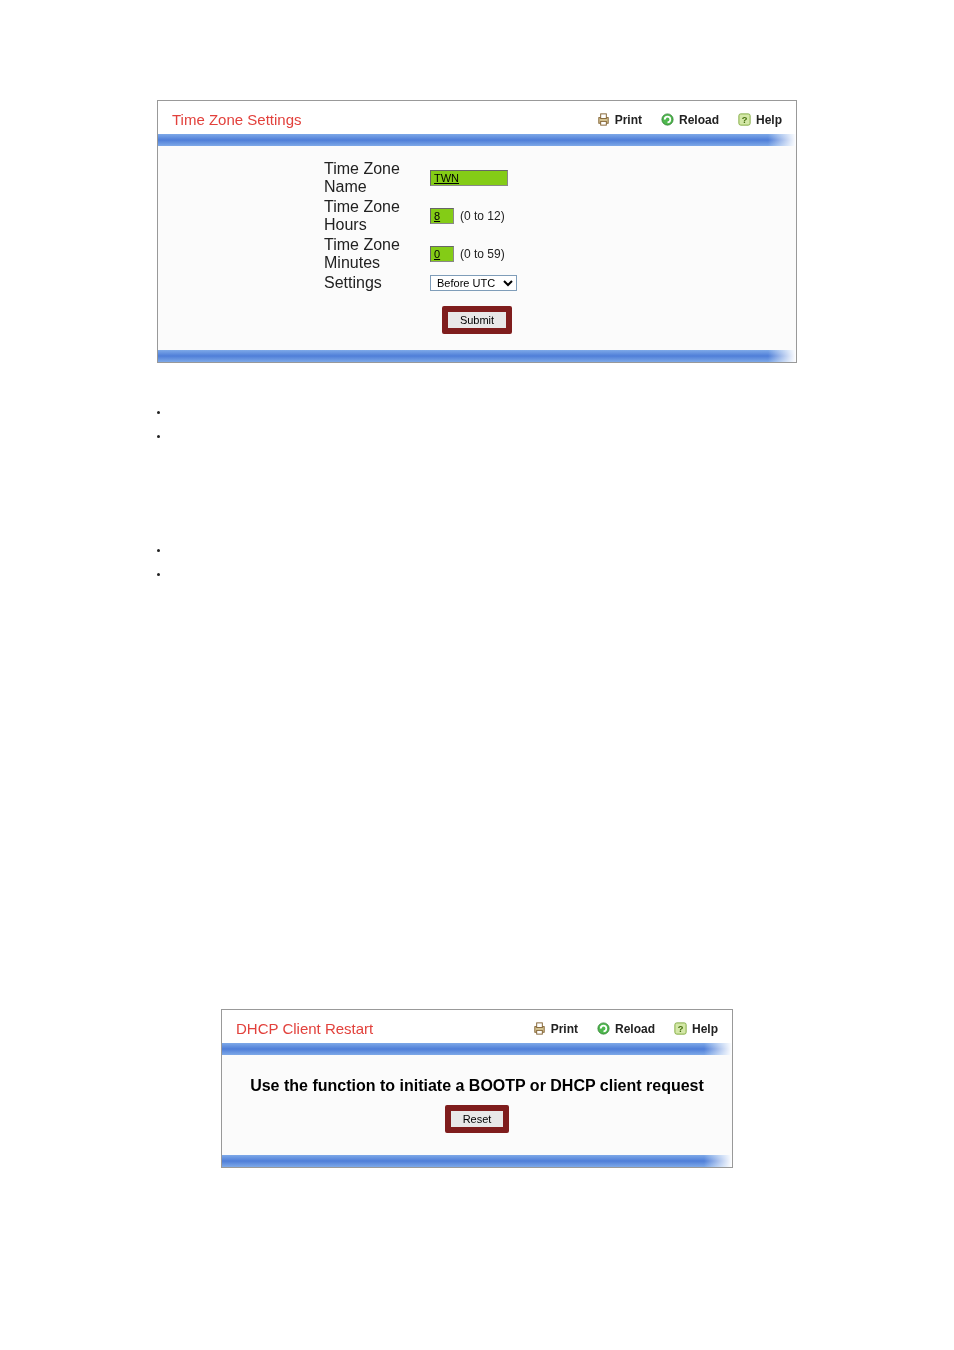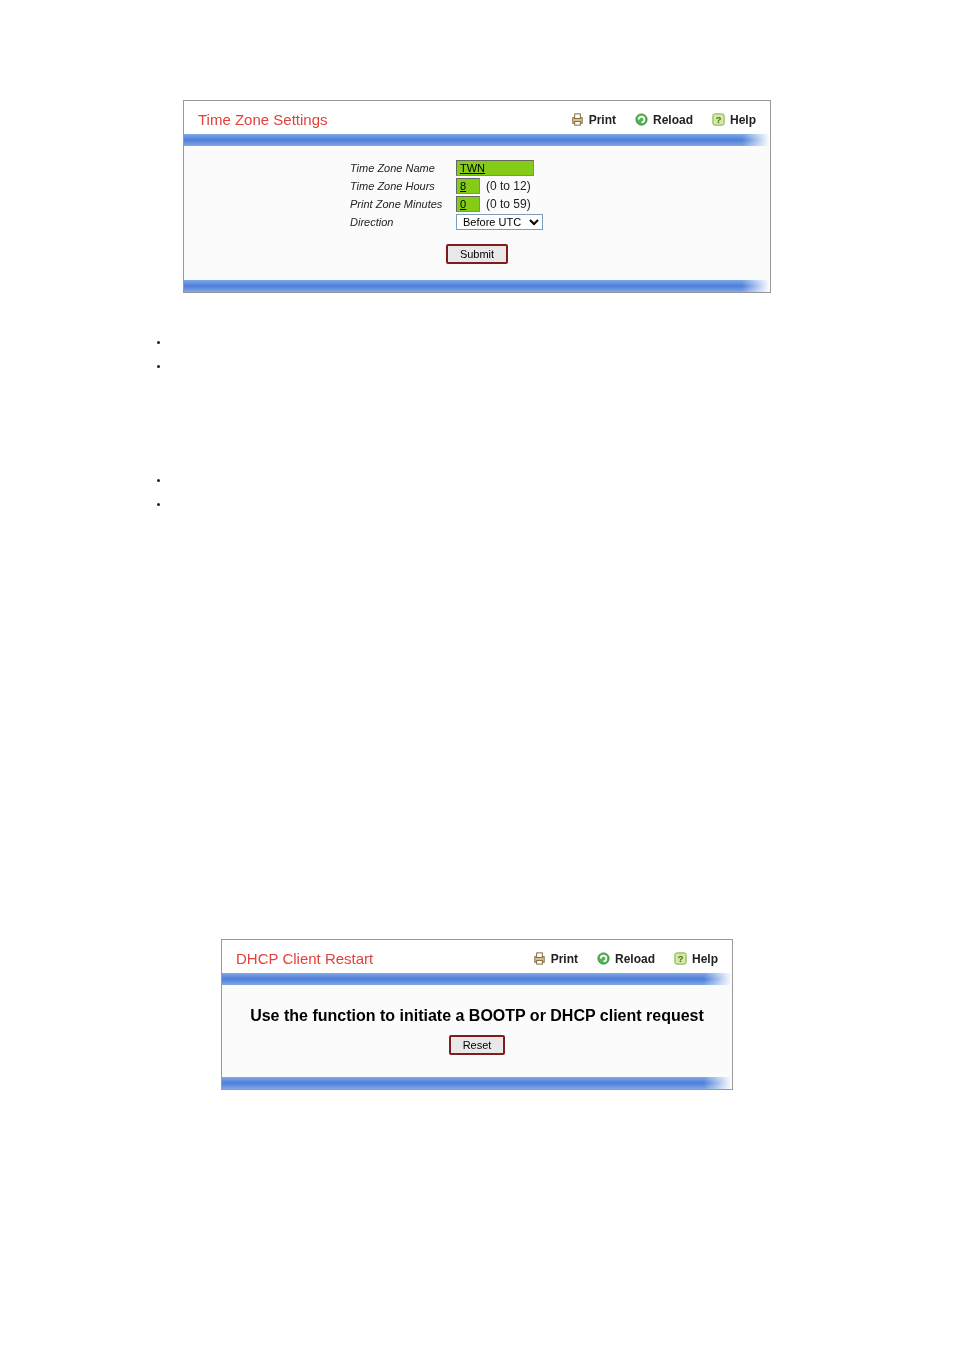--- a/index.html
+++ b/index.html
@@ -6,21 +6,21 @@
     body {
       font-family: Arial, sans-serif;
       font-size: 12px;
       background: #fff;
       width: 954px;
       padding: 0;
     }
     .panel {
       border: 1px solid #999;
       margin: 100px auto 40px auto;
-      width: 588px;
+      width: 640px;
       background: #fff;
     }
     .panel-header {
       display: flex;
       align-items: center;
       padding: 10px 14px 6px 14px;
       background: #fff;
     }
     .panel-title {
       font-family: "Century Gothic", Arial, sans-serif;
@@ -67,23 +67,22 @@
       background: #fbfbfb;
     }
     .form-row {
       display: flex;
       align-items: center;
       margin-bottom: 2px;
       padding-left: 156px;
     }
     .form-label {
       width: 106px;
-      font-size: 11px;
+      font-size: 16px;
       color: #222;
-      font-style: italic;
     }
     .form-value {
       display: flex;
       align-items: center;
       gap: 6px;
       font-size: 11px;
     }
     input.text-input {
       border: 1px solid #888;
       border-top-color: #666;
@@ -100,21 +99,21 @@
       font-size: 11px;
       border: 1px solid #7f9db9;
       background: #fff;
       padding: 0 4px 0 2px;
     }
     .submit-row { text-align: center; padding: 12px 0 6px 0; }
     button.btn {
       font-size: 11px;
       padding: 2px 12px;
       background: #e8e8e8;
-      border: 2px solid #7f1d1d;
+      border: 6px solid #7f1d1d;
       border-radius: 2px;
       cursor: pointer;
     }
     .bullet-section {
       margin: 40px 0 40px 170px;
     }
     .bullet-section ul {
       list-style: disc;
       padding-left: 0;
     }
@@ -187,28 +186,28 @@
       </div>
     </div>
     <div class="form-row">
       <div class="form-label">Time Zone Hours</div>
       <div class="form-value">
         <input class="text-input num-input" value="8" style="">
         <span class="hint">(0 to 12)</span>
       </div>
     </div>
     <div class="form-row">
-      <div class="form-label">Print Zone Minutes</div>
+      <div class="form-label">Time Zone Minutes</div>
       <div class="form-value">
         <input class="text-input num-input" value="0" style="">
         <span class="hint">(0 to 59)</span>
       </div>
     </div>
     <div class="form-row">
-      <div class="form-label">Direction</div>
+      <div class="form-label">Settings</div>
       <div class="form-value">
         <select class="dropdown">
           <option>Before UTC</option>
         </select>
       </div>
     </div>
     <div class="submit-row">
       <button class="btn">Submit</button>
     </div>
   </div>

